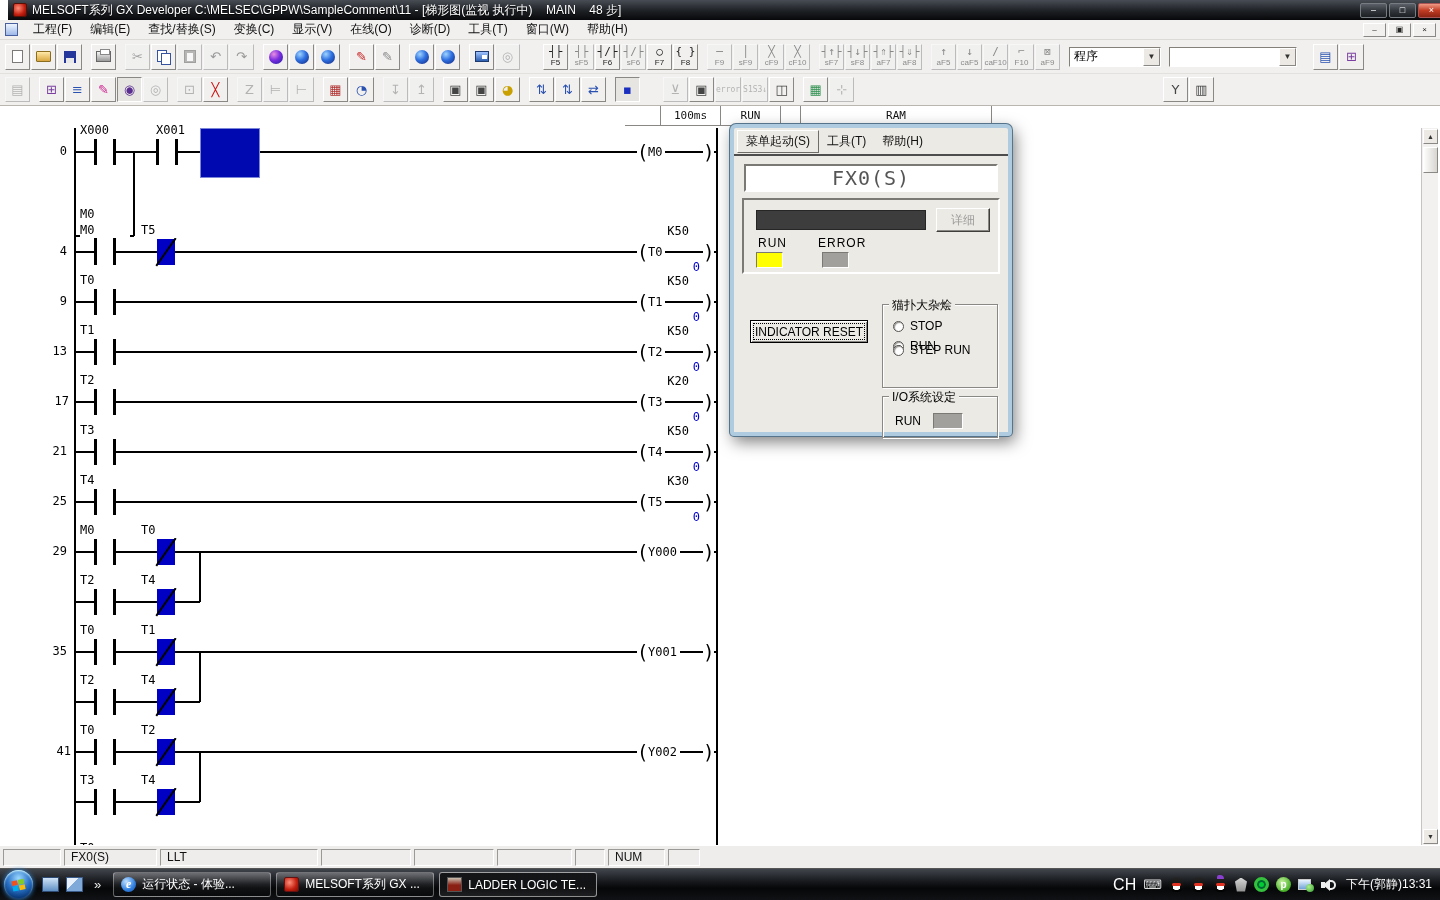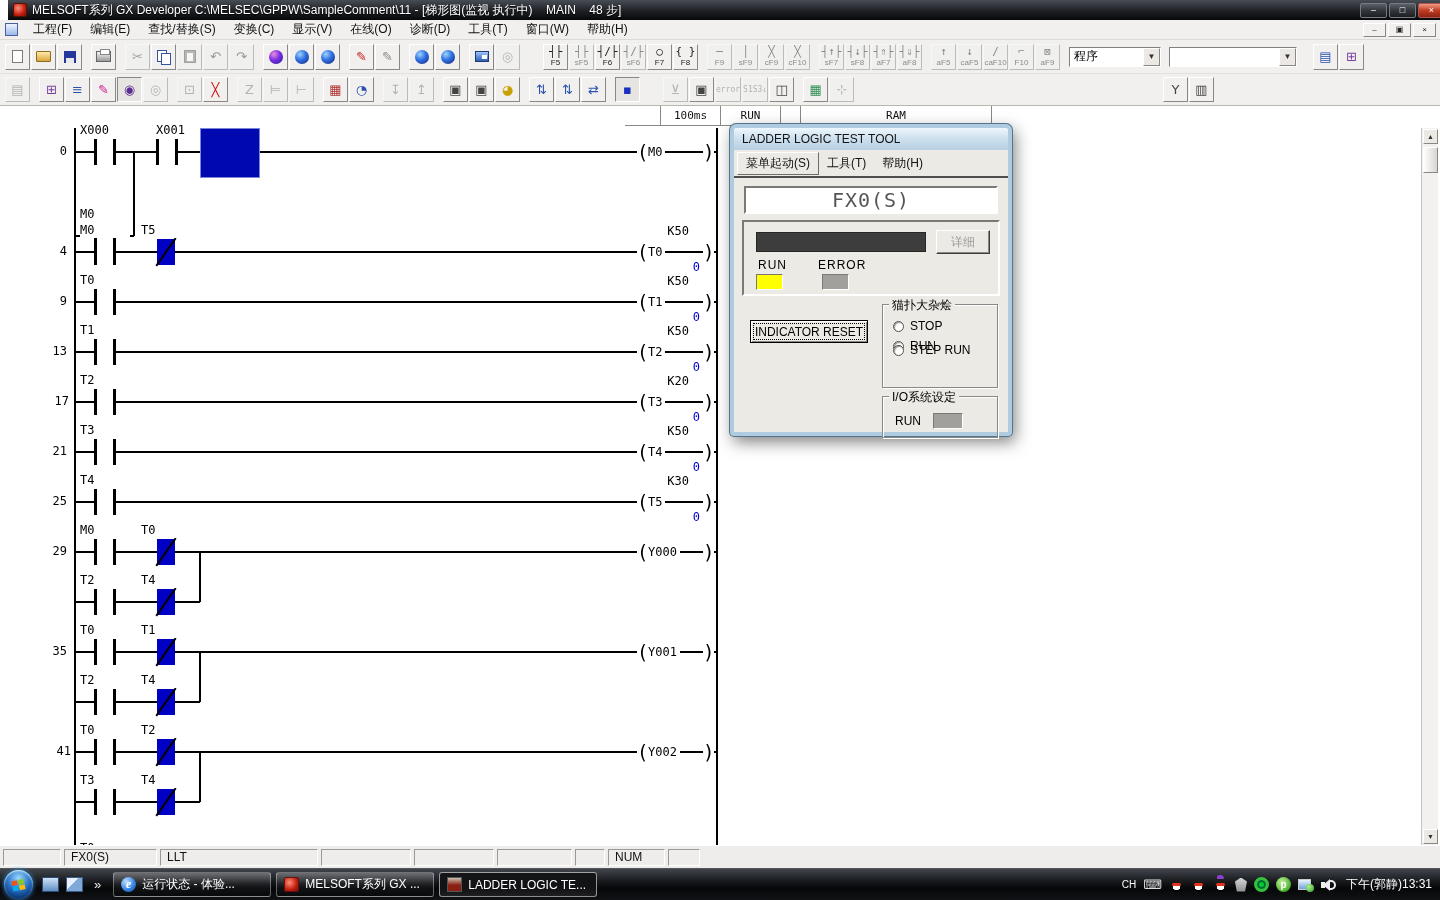--- a/index.html
+++ b/index.html
@@ -157,21 +157,21 @@
     background:linear-gradient(rgba(255,255,255,.28),rgba(255,255,255,.07) 48%,rgba(0,0,0,.28));
     display:flex; align-items:center; gap:6px; padding:0 7px; font-size:12px; }
   .task.active { background:linear-gradient(rgba(0,0,0,.6),rgba(45,45,48,.55)); border-color:rgba(255,255,255,.55); }
   .task .lbl { white-space:nowrap; overflow:hidden; }
   .ti { width:15px; height:15px; flex:none; }
   .ti-ie { border-radius:50%; background:radial-gradient(circle at 35% 30%, #bfe0ff, #2f7fe0 60%, #1b4ea0);
     color:#fff; font:italic bold 12px "Liberation Serif",serif; text-align:center; line-height:14px; }
   .ti-gx { background:radial-gradient(circle at 35% 35%, #ff8f7a, #c21e0e 60%, #7a0e04); border-radius:2px; border:1px solid #611; }
   .ti-llt { background:linear-gradient(#c9bfae,#8a1f14 55%); border:1px solid #555; }
   .tray { margin-left:auto; display:flex; align-items:center; gap:7px; padding-right:8px; }
-  .tray-ch { font-size:10px; color:#fff;text-align:center; }
+  .tray-ch { font-size:16px; color:#fff;text-align:center; }
   .tray-kbd { font-size:13px; color:#ddd; }
   .penguin { width:15px; height:15px; border-radius:50% 50% 46% 46%; position:relative;
     background:radial-gradient(ellipse 46% 40% at 50% 64%, #fff 0 56%, rgba(255,255,255,0) 57%), linear-gradient(#262626,#000); }
   .penguin::after { content:""; position:absolute; left:3px; top:6px; width:9px; height:3px; border-radius:2px; background:#e23323; }
   .penguin.hat::before { content:""; position:absolute; left:4px; top:-2px; width:7px; height:4px; background:#8a3fd0; border-radius:2px 4px 0 0; }
   .tray-gray { width:12px; height:14px; background:linear-gradient(#d6d6d6,#8f8f8f); clip-path:polygon(50% 0,100% 28%,84% 100%,16% 100%,0 28%); }
   .tray-ring { width:15px; height:15px; border-radius:50%; border:3px solid #35c13d; background:#0c3; box-shadow:inset 0 0 0 2px #063; }
   .tray-p { width:15px; height:15px; border-radius:50%; background:radial-gradient(circle at 40% 35%, #c8f2a0, #47b028 70%);
     color:#fff; font-size:10px; font-weight:bold; text-align:center; line-height:15px; }
   .tray-net { width:16px; height:14px; position:relative; }
@@ -676,23 +676,20 @@
         <div class="lad-label" style="left: 80px; top: 735px; width: 50px;">T0</div>
       </div>
 
     <div class="vscroll">
       <div class="vs-btn" style="top:1px">▲</div>
       <div class="vs-thumb"></div>
       <div class="vs-btn" style="bottom:1px">▼</div>
     </div>
 
     <div class="dialog">
-      <div class="dlg-title">
-        <span>LADDER LOGIC TEST TOOL</span>
-      </div>
       <div class="dlg-menu">
         <span class="mi first">菜单起动(S)</span>
         <span class="mi">工具(T)</span>
         <span class="mi">帮助(H)</span>
       </div>
       <div class="dlg-field">FX0(S)</div>
       <div class="dlg-group">
         <div class="led-bar"></div>
         <div class="detail-btn">详细</div>
         <span class="gi-lab" style="left:14px">RUN</span>

